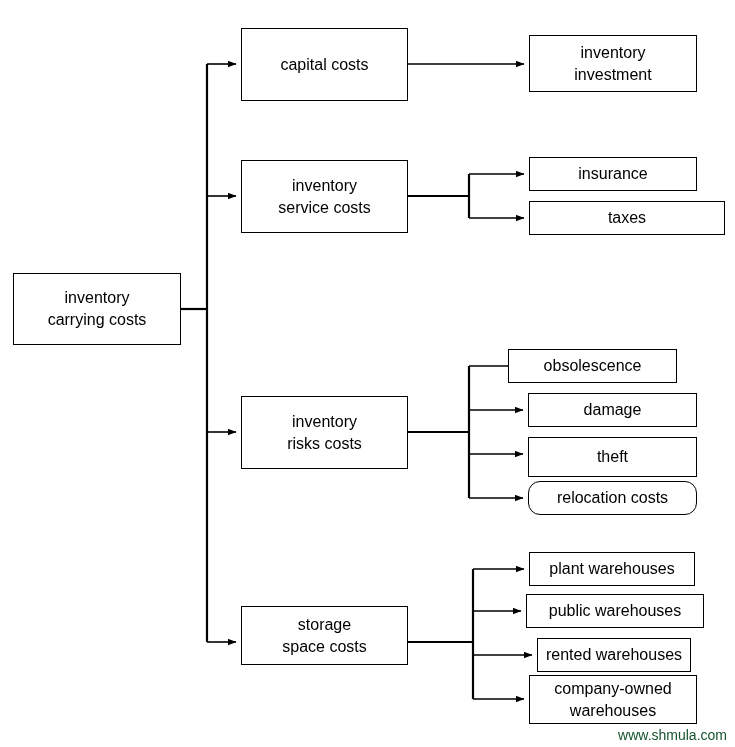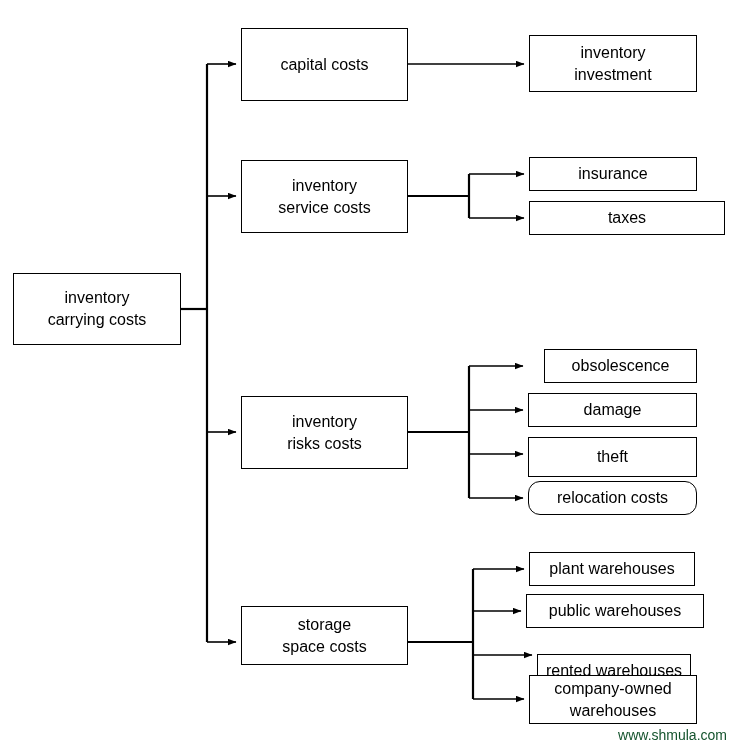--- a/index.html
+++ b/index.html
@@ -140,21 +140,21 @@
   </div>
 
   <div class="node" style="left:529px; top:157px; width:168px; height:34px;">
     <span class="label">insurance</span>
   </div>
 
   <div class="node" style="left:529px; top:201px; width:196px; height:34px;">
     <span class="label">taxes</span>
   </div>
 
-  <div class="node" style="left:544px; top:349px; width:153px; height:34px;">
+  <div class="node" style="left:508px; top:349px; width:169px; height:34px;">
     <span class="label">obsolescence</span>
   </div>
 
   <div class="node" style="left:528px; top:393px; width:169px; height:34px;">
     <span class="label">damage</span>
   </div>
 
   <div class="node" style="left:528px; top:437px; width:169px; height:40px;">
     <span class="label">theft</span>
   </div>
@@ -164,21 +164,21 @@
   </div>
 
   <div class="node" style="left:529px; top:552px; width:166px; height:34px;">
     <span class="label">plant warehouses</span>
   </div>
 
   <div class="node" style="left:526px; top:594px; width:178px; height:34px;">
     <span class="label">public warehouses</span>
   </div>
 
-  <div class="node" style="left:537px; top:638px; width:154px; height:34px;margin-top:16px;">
+  <div class="node" style="left:537px; top:638px; width:154px; height:34px;">
     <span class="label">rented warehouses</span>
   </div>
 
   <div class="node" style="left:529px; top:675px; width:168px; height:49px;">
     <span class="label">company-owned
 warehouses</span>
   </div>
 
   <div class="credit">www.shmula.com</div>
 

